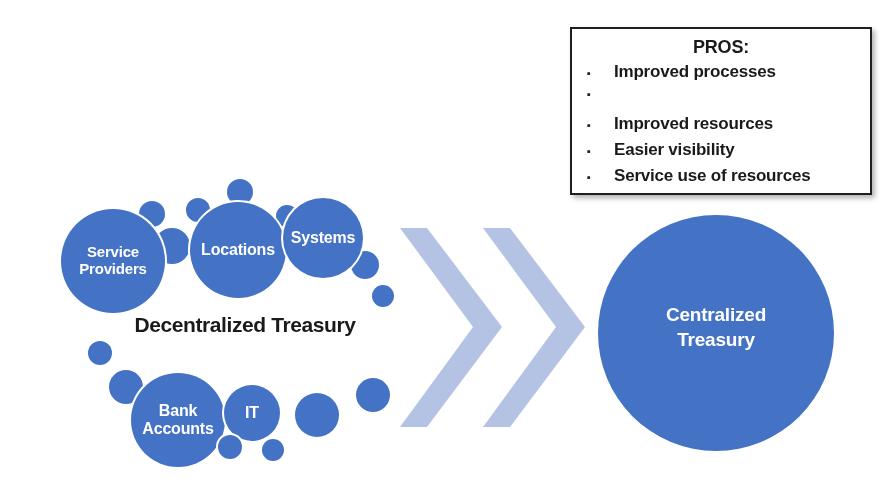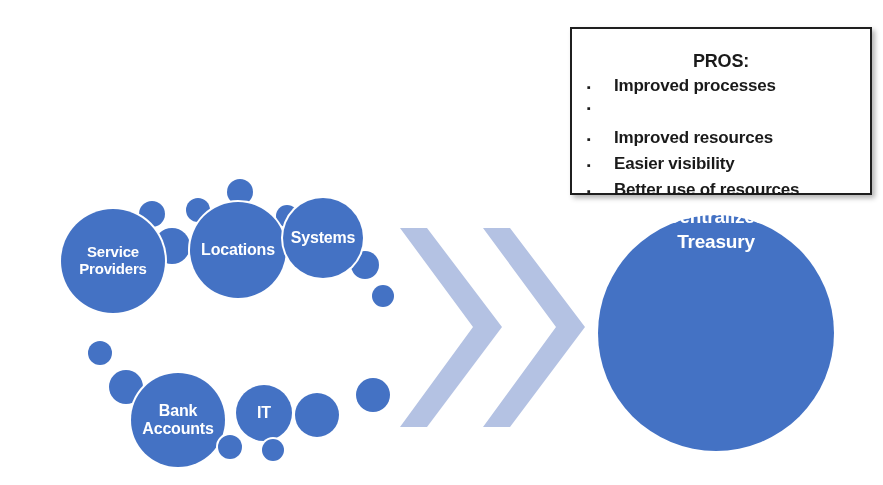--- a/index.html
+++ b/index.html
@@ -29,35 +29,35 @@
   #chevrons polygon{fill:var(--chevron-light-blue);}
   
   .caption{
     position:absolute;left:123px;top:313px;width:244px;text-align:center;
     font-size:21px;font-weight:bold;color:var(--text-black);letter-spacing:-0.4px;
   }
   
   .big-circle{
     position:absolute;left:598px;top:215px;width:236px;height:236px;border-radius:50%;
     background:var(--bubble-blue);
-    display:flex;align-items:flex-start;justify-content:center;text-align:center;
+    display:flex;align-items:center;justify-content:center;text-align:center;
   }
   .big-circle .lbl{
     width:150px;color:var(--text-white);font-weight:bold;font-size:19px;line-height:1.3;
     margin-top:-10px;
   }
   
   .pros-box{
     position:absolute;left:570px;top:27px;width:302px;height:168px;
     background:#fff;border:2px solid var(--box-border);box-sizing:border-box;
     box-shadow:3px 3px 5px rgba(0,0,0,0.30);
     color:var(--text-black);
   }
   .pros-title{
-    text-align:center;font-size:18px;font-weight:bold;margin:22px 0 4px 0;
+    text-align:center;font-size:18px;font-weight:bold;margin:8px 0 4px 0;
   }
   .pros-list{
     list-style:none;margin:0;padding:0 6px 0 15px;
   }
   .pros-list li{
     display:flex;align-items:baseline;height:26px;
     font-size:17px;font-weight:bold;
   }
   .pros-list .blt{
     width:27px;font-size:11px;flex:0 0 27px;
@@ -85,27 +85,28 @@
   </div>
   <div class="bubble" style="left:190px;top:202px;width:96px;height:96px;">
     <span class="lbl" style="font-size:16px;">Locations</span>
   </div>
   <div class="bubble" style="left:131px;top:373px;width:94px;height:94px;">
     <span class="lbl" style="font-size:16px;width:80px;">Bank Accounts</span>
   </div>
   <div class="bubble" style="left:283px;top:198px;width:80px;height:80px;">
     <span class="lbl" style="font-size:16px;">Systems</span>
   </div>
-  <div class="bubble" style="left:236px;top:385px;width:56px;height:56px;">
+  <div class="bubble" style="left:224px;top:385px;width:56px;height:56px;">
     <span class="lbl" style="font-size:16px;">IT</span>
   </div>
 
   <div class="bubble" style="left:218px;top:435px;width:24px;height:24px;"></div>
   <div class="bubble" style="left:262px;top:439px;width:22px;height:22px;"></div>
 
+  <div class="caption">Decentralized Treasury</div>
 
   <svg id="chevrons" width="883" height="485" viewBox="0 0 883 485" xmlns="http://www.w3.org/2000/svg">
     <polygon points="400,228 427,228 502,327 427,427 400,427 473,327"></polygon>
     <polygon points="483,228 510,228 585,327 510,427 483,427 556,327"></polygon>
   </svg>
 
   <div class="big-circle">
     <span class="lbl">Centralized Treasury</span>
   </div>
 
@@ -122,18 +123,18 @@
       <li>
         <span class="blt">▪</span>
         <span>Improved resources</span>
       </li>
       <li>
         <span class="blt">▪</span>
         <span>Easier visibility</span>
       </li>
       <li>
         <span class="blt">▪</span>
-        <span>Better use of resources</span>
+        <span>Service use of resources</span>
       </li>
     </ul>
   </div>
 
 </div>
 
 </body></html>

